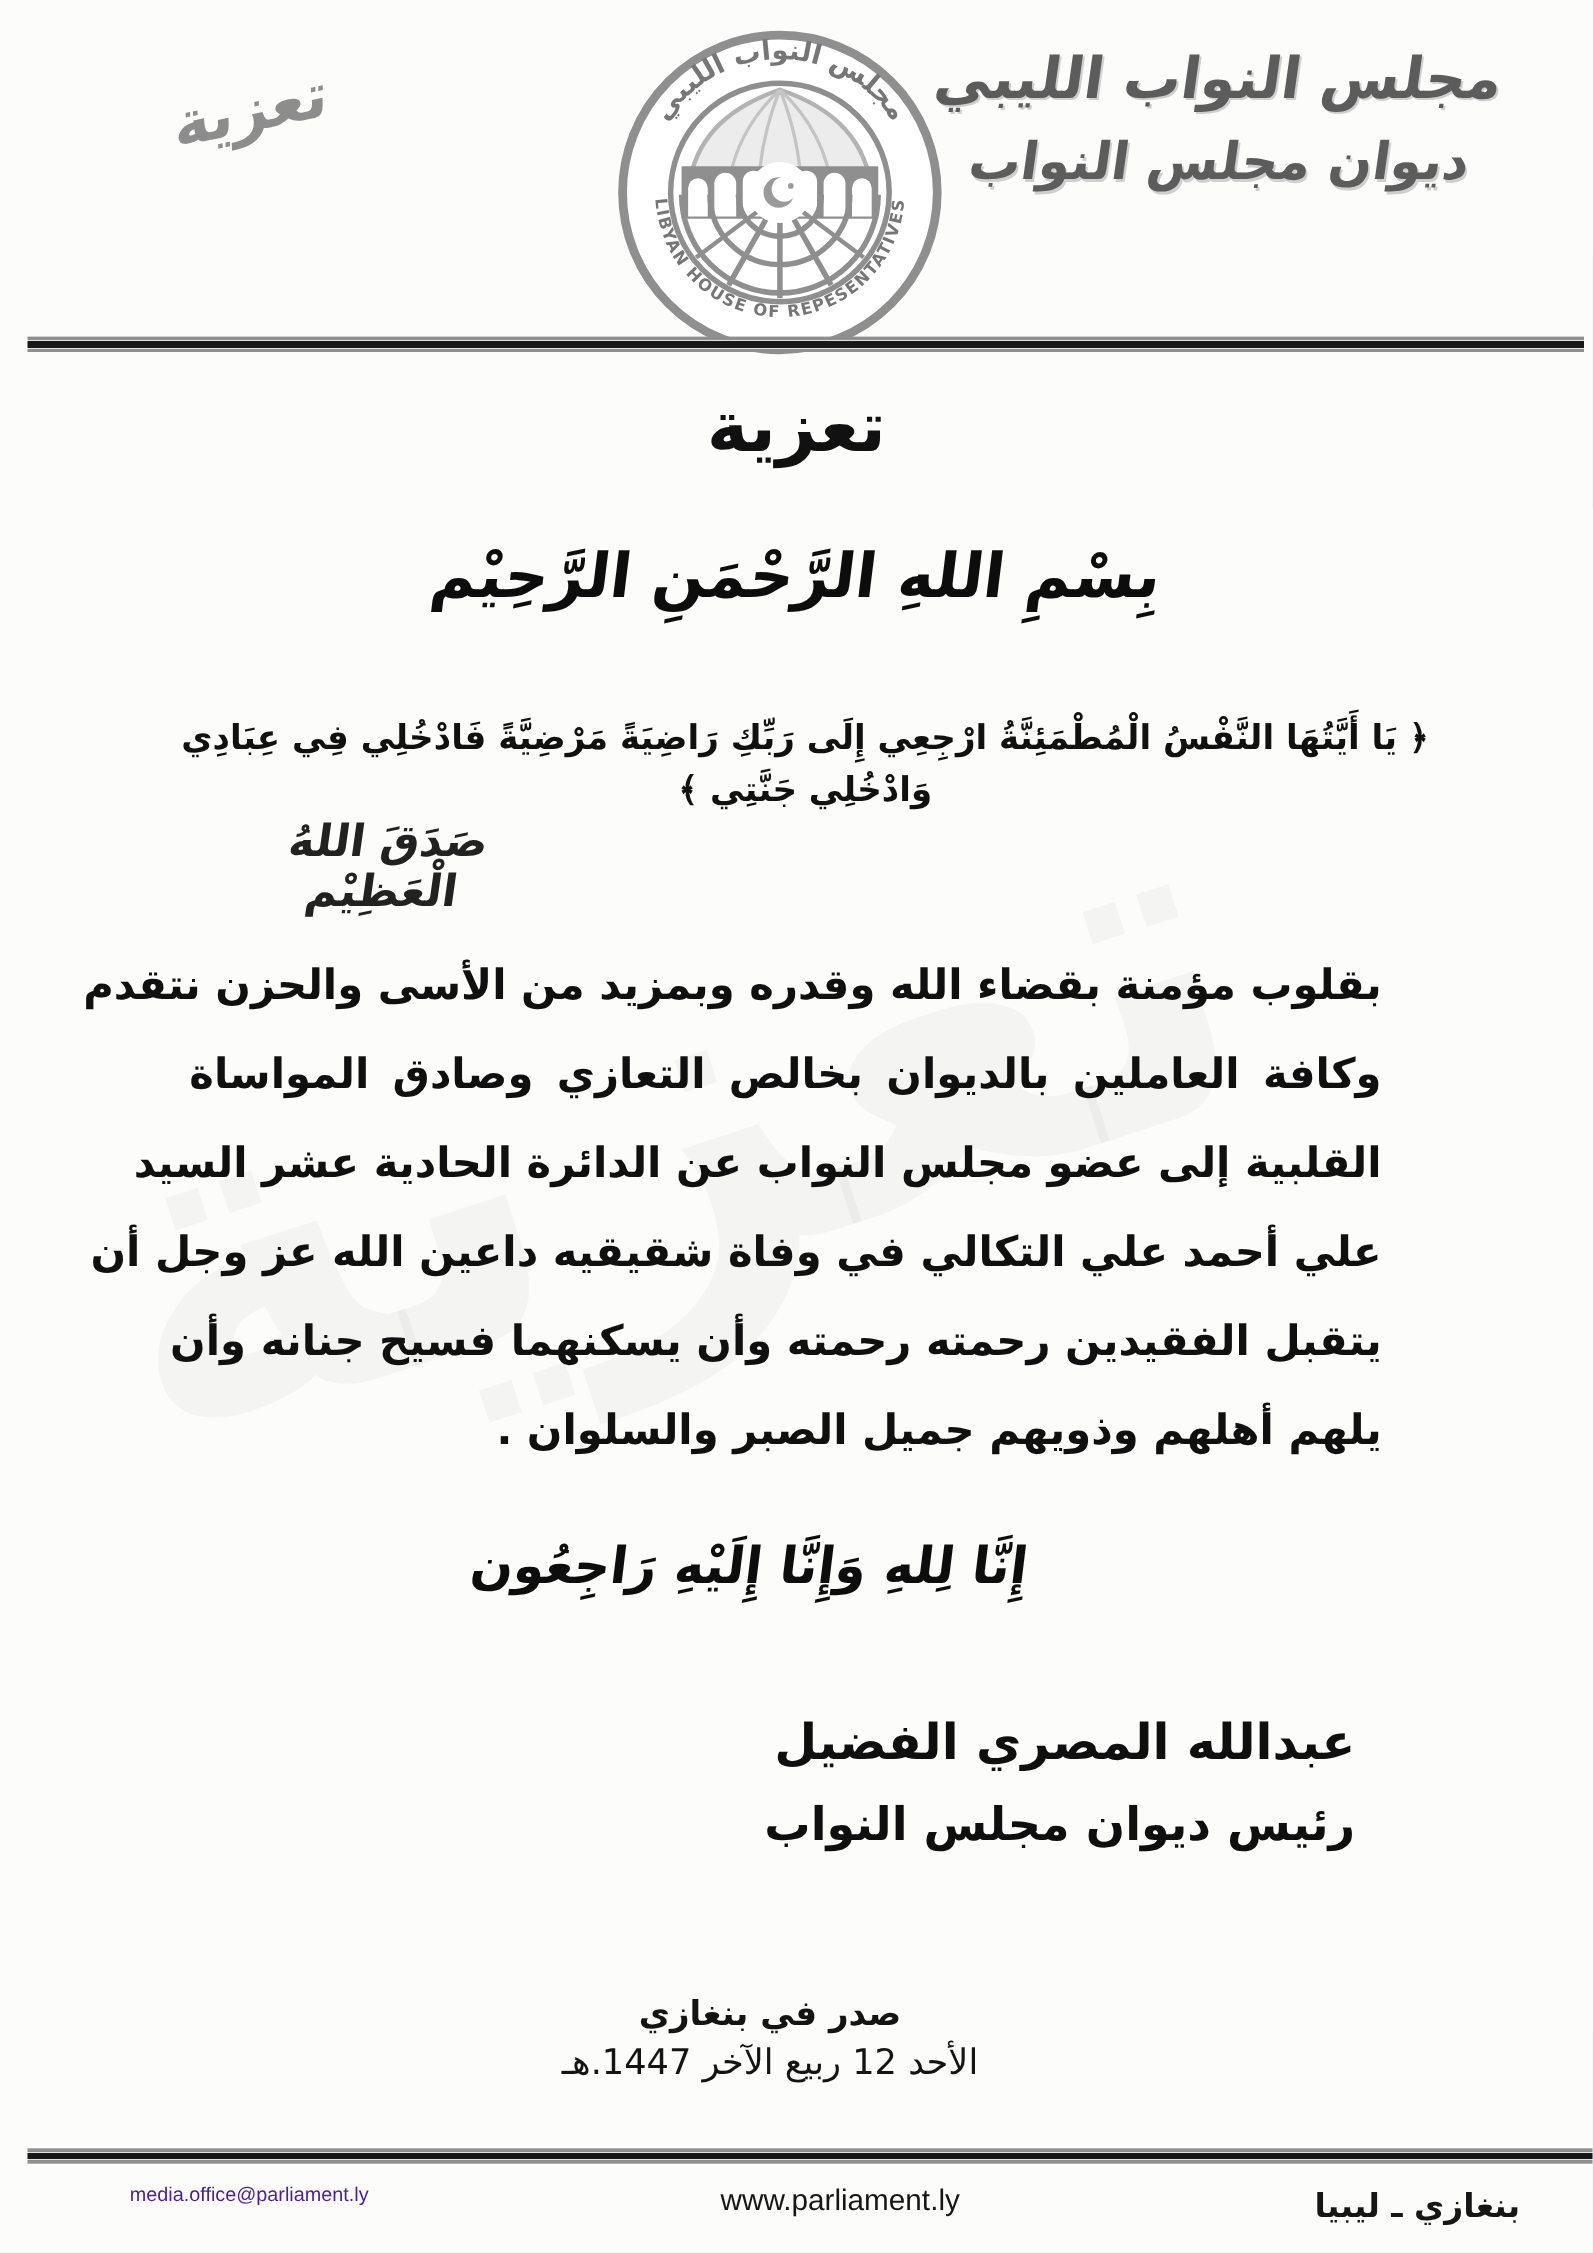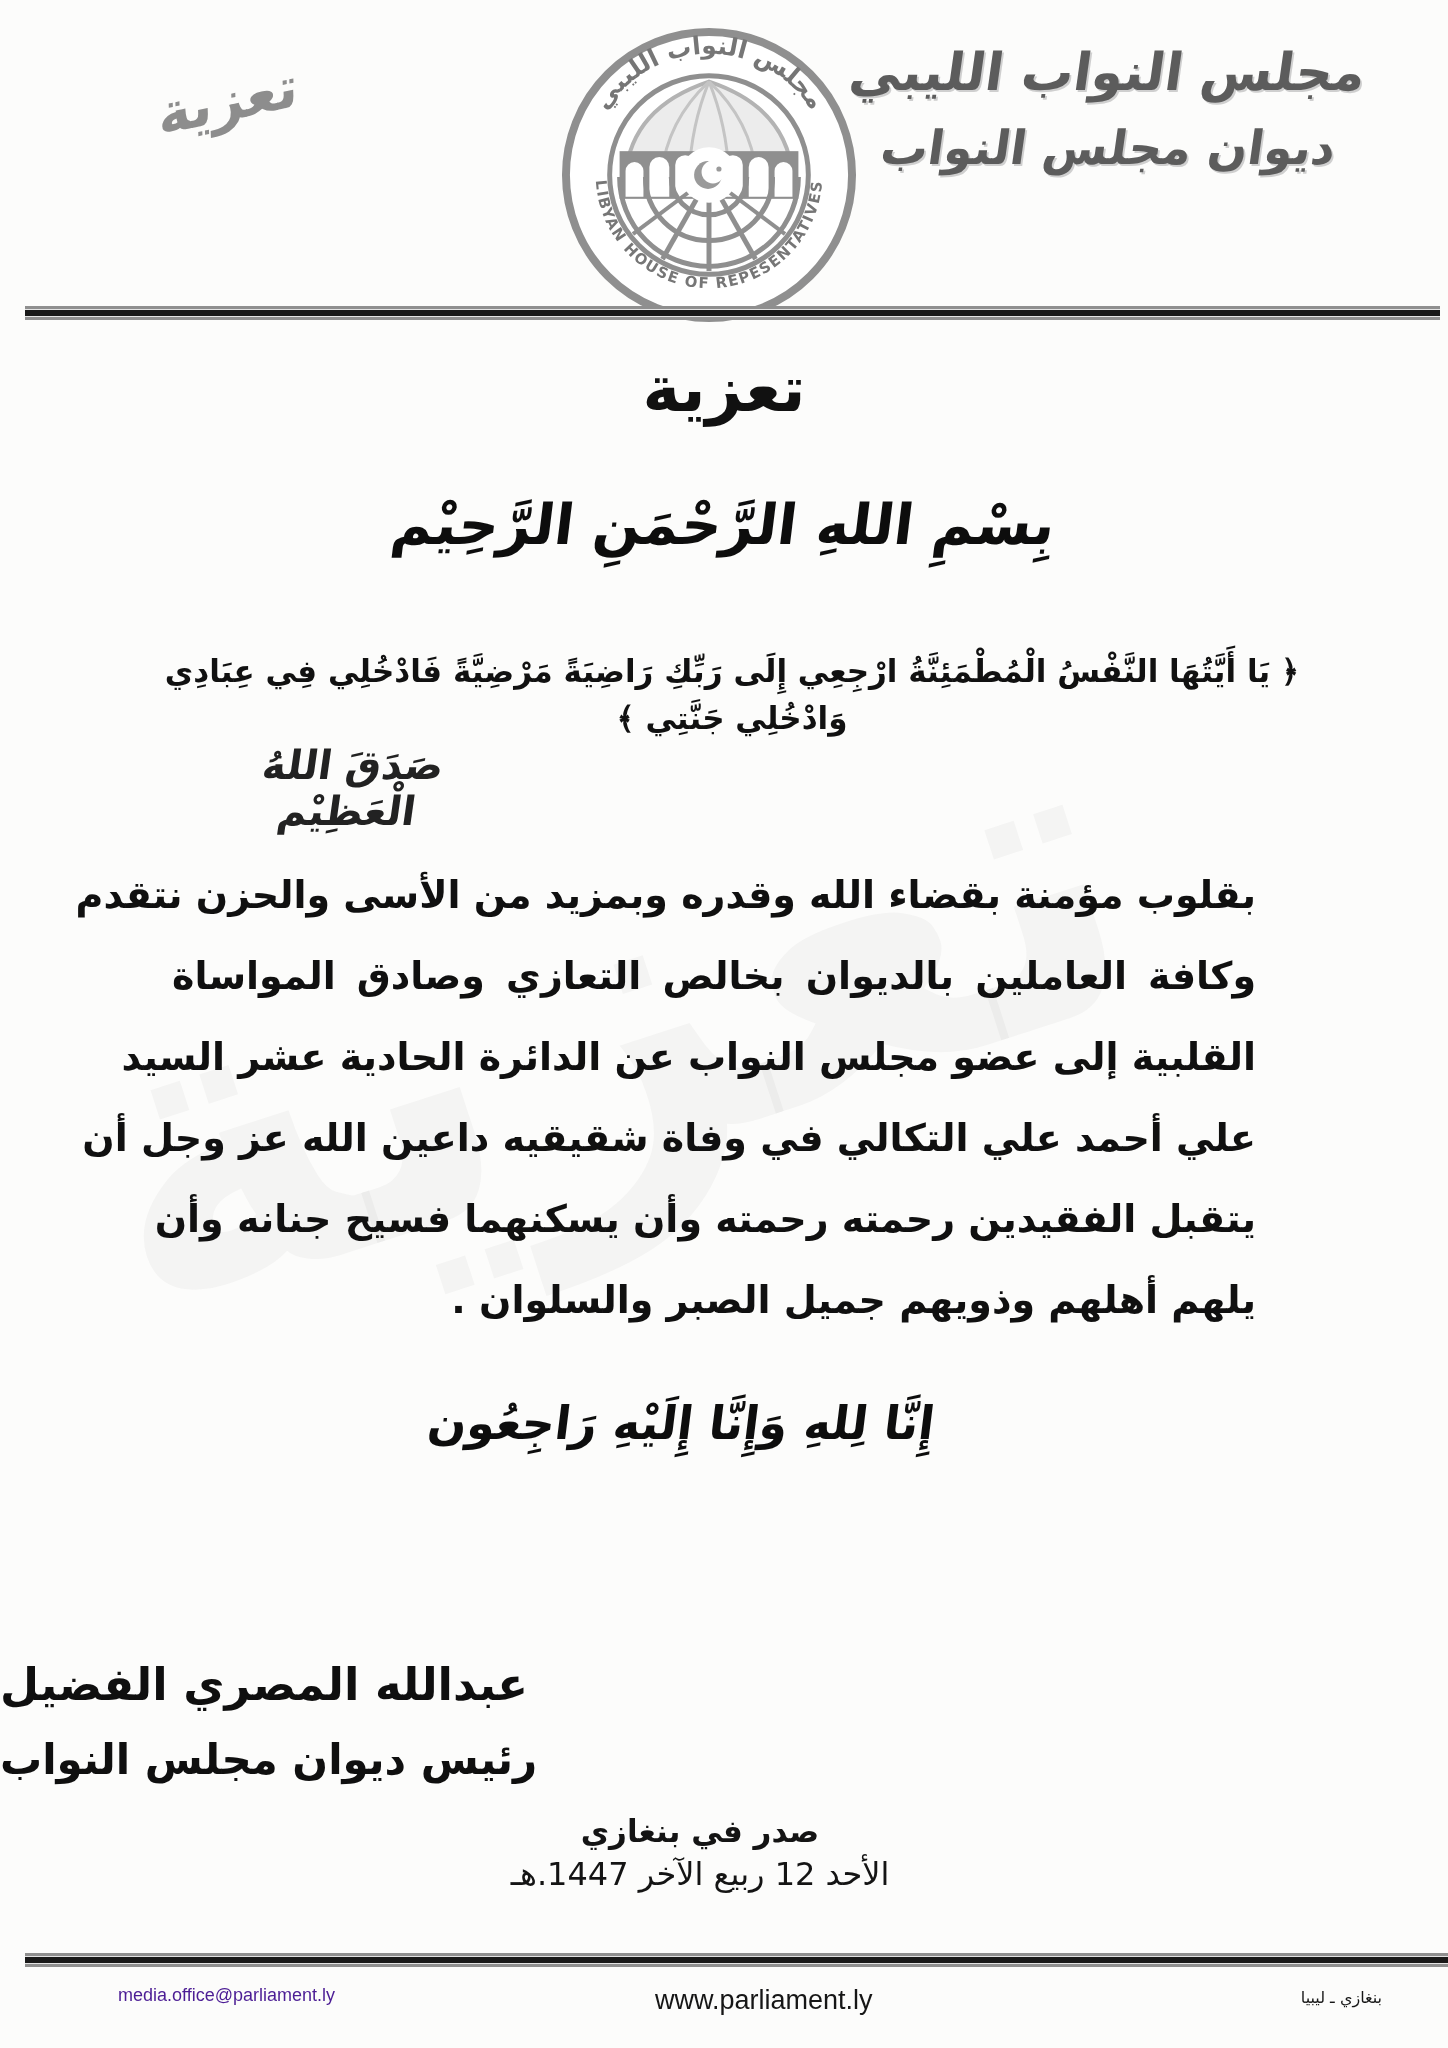--- a/index.html
+++ b/index.html
@@ -73,22 +73,22 @@
     text-align:justify;text-align-last:justify;text-justify:inter-word;
     white-space:nowrap;
   }
   .body-line.last{text-align-last:right;}
   .istirja{
     position:absolute;top:1396px;left:0;right:85px;direction:rtl;
     text-align:center;font-size:46px;font-weight:bold;color:#0d0d0d;
   }
   .istirja span{display:inline-block;transform:skewX(-7deg);}
   .signature{
-    position:absolute;top:1658px;left:0;width:1232px;direction:rtl;
-    text-align:left;
+    position:absolute;top:1557px;left:0;width:1232px;direction:rtl;
+    text-align:right;
   }
   .sig-name{font-size:45px;font-weight:bold;color:#0f0f0f;}
   .sig-title{margin-top:24px;font-size:42px;font-weight:bold;color:#0f0f0f;}
   .issued{
     position:absolute;top:1790px;left:0;width:1400px;direction:rtl;
     text-align:center;color:#141414;margin-top:23px;
   }
   .issued-place{font-size:31px;font-weight:bold;}
   .issued-hijri{margin-top:6px;font-size:32px;font-weight:normal;}
   .issued-greg{margin-top:6px;font-size:28px;font-weight:bold;}
@@ -98,21 +98,21 @@
     font-family:"Liberation Sans",sans-serif;
     font-size:18px;color:#4c1d95;
   }
   .footer-web{
     position:absolute;top:1985px;left:655px;
     font-family:"Liberation Sans",sans-serif;
     font-size:27px;color:#161616;
   }
   .footer-loc{
     position:absolute;top:1988px;right:66px;direction:rtl;
-    font-size:16px;font-weight:normal;color:#161616;
+    font-size:30px;font-weight:bold;color:#161616;
   }
   
   .watermark{
     position:absolute;top:640px;left:330px;width:800px;
     font-size:420px;font-weight:bold;color:rgba(60,60,60,0.045);
     transform:rotate(-18deg);pointer-events:none;text-align:center;
     direction:rtl;line-height:1.6;
   }
   .seal text{fill:#767676;font-weight:bold;}
 </style>

